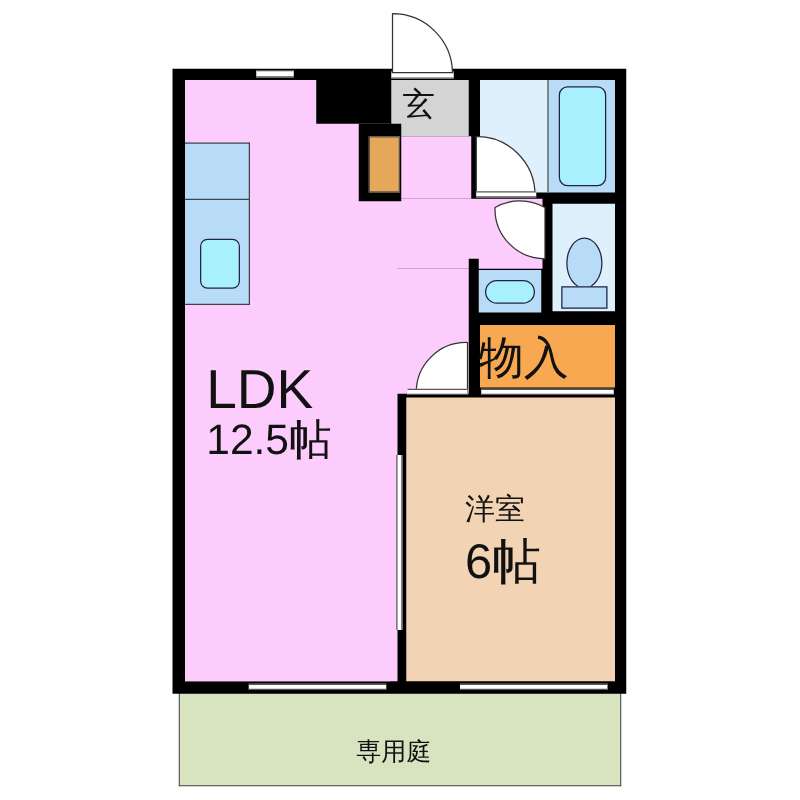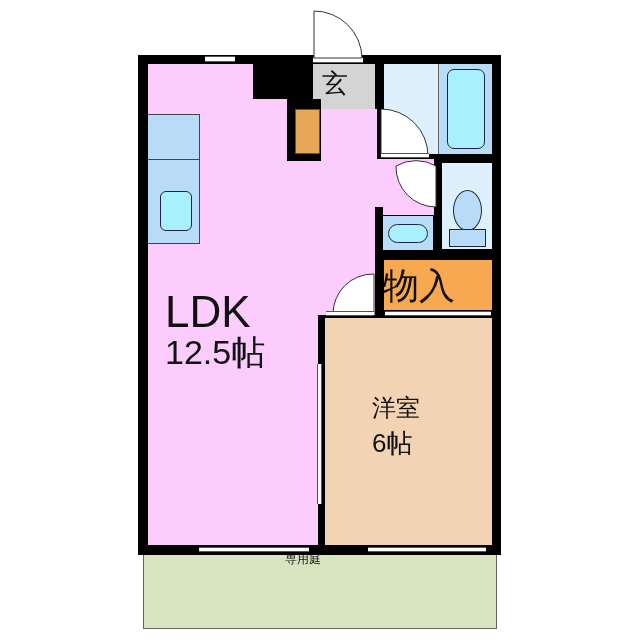--- a/index.html
+++ b/index.html
@@ -8,21 +8,21 @@
   .wall{background:#000;}
   .lbl{position:absolute;color:#111;line-height:1;white-space:nowrap;}
   .win{background:#fff;border-top:1px solid #555;border-bottom:1px solid #555;}
   .winv{background:#fff;border-left:1px solid #555;border-right:1px solid #555;}
   svg{position:absolute;overflow:visible;}
 </style>
 </head>
 <body>
 
 <div class="abs" style="left:143px;top:553px;width:354px;height:76px;background:#d8e4c0;border:1px solid #666;border-top:none;"></div>
-<div class="lbl" style="left:285px;top:553px;font-size:12px;">専用庭</div>
+<div class="lbl" style="left:285px;top:592px;font-size:20px;">専用庭</div>
 
 <div class="abs wall" style="left:138px;top:55px;width:363px;height:500px;"></div>
 
 <div class="abs" style="left:148px;top:64px;width:164px;height:481px;background:#fcccfc;"></div>
 <div class="abs" style="left:148px;top:64px;width:105px;height:35px;background:#fcccfc;"></div>
 <div class="abs" style="left:312px;top:109px;width:65px;height:50px;background:#fcccfc;"></div>
 <div class="abs" style="left:312px;top:159px;width:122px;height:56px;background:#fcccfc;"></div>
 <div class="abs" style="left:312px;top:215px;width:64px;height:100px;background:#fcccfc;"></div>
 <div class="abs" style="left:148px;top:99px;width:140px;height:446px;background:#fcccfc;"></div>
 <div class="abs" style="left:288px;top:160px;width:30px;height:385px;background:#fcccfc;"></div>
@@ -69,19 +69,19 @@
 <div class="abs win" style="left:385px;top:311px;width:106px;height:5px;"></div>
 
 <svg style="left:327px;top:273px;" width="48" height="44">
   <path d="M47 42 V1 A40 40 0 0 0 6 42 Z" fill="#fff" stroke="#333" stroke-width="1"></path>
 </svg>
 <div class="abs win" style="left:326px;top:311px;width:48px;height:5px;"></div>
 
 <div class="abs" style="left:325px;top:318px;width:167px;height:227px;background:#f2d4b4;"></div>
 <div class="abs winv" style="left:317px;top:364px;width:5px;height:140px;"></div>
 <div class="lbl" style="left:372px;top:396px;font-size:24px;">洋室</div>
-<div class="lbl" style="left:372px;top:430px;font-size:26px;">6帖</div>
+<div class="lbl" style="left:372px;top:430px;font-size:39px;">6帖</div>
 
 <div class="lbl" style="left:165px;top:290px;font-size:44px;">LDK</div>
 <div class="lbl" style="left:165px;top:335px;font-size:34px;text-align:center;">12.5帖</div>
 
 <div class="abs win" style="left:199px;top:547px;width:110px;height:5px;"></div>
 <div class="abs win" style="left:368px;top:547px;width:118px;height:5px;"></div>
 
 </body></html>

